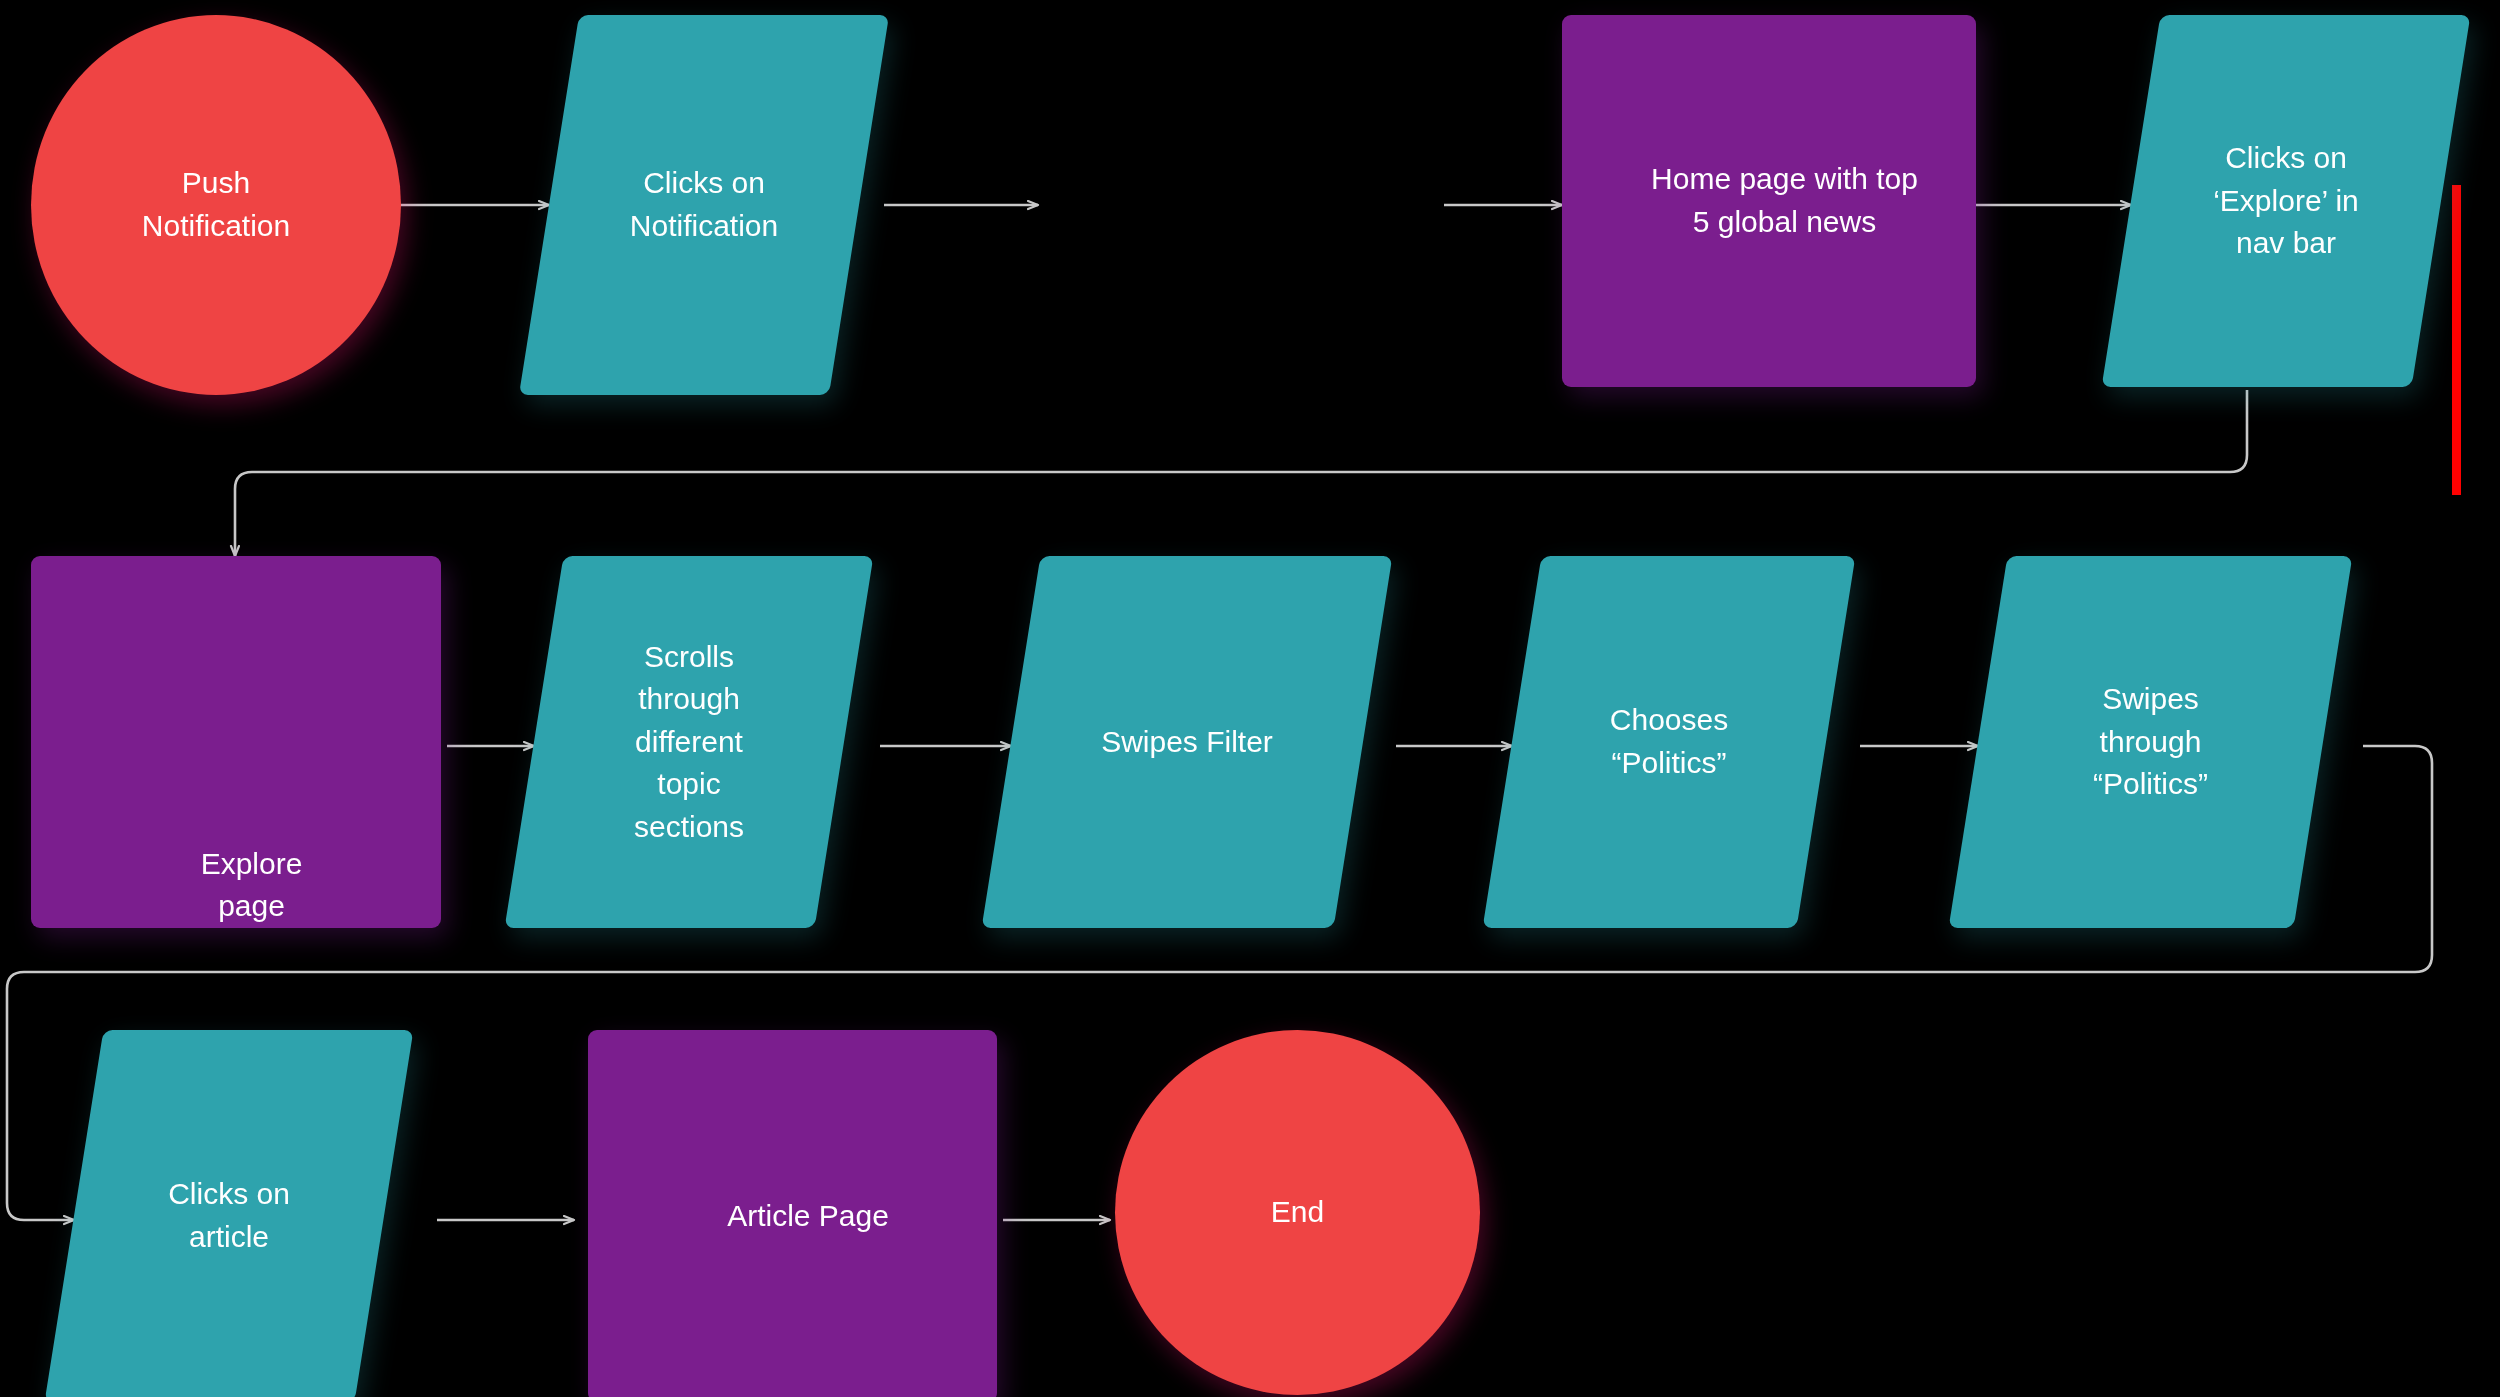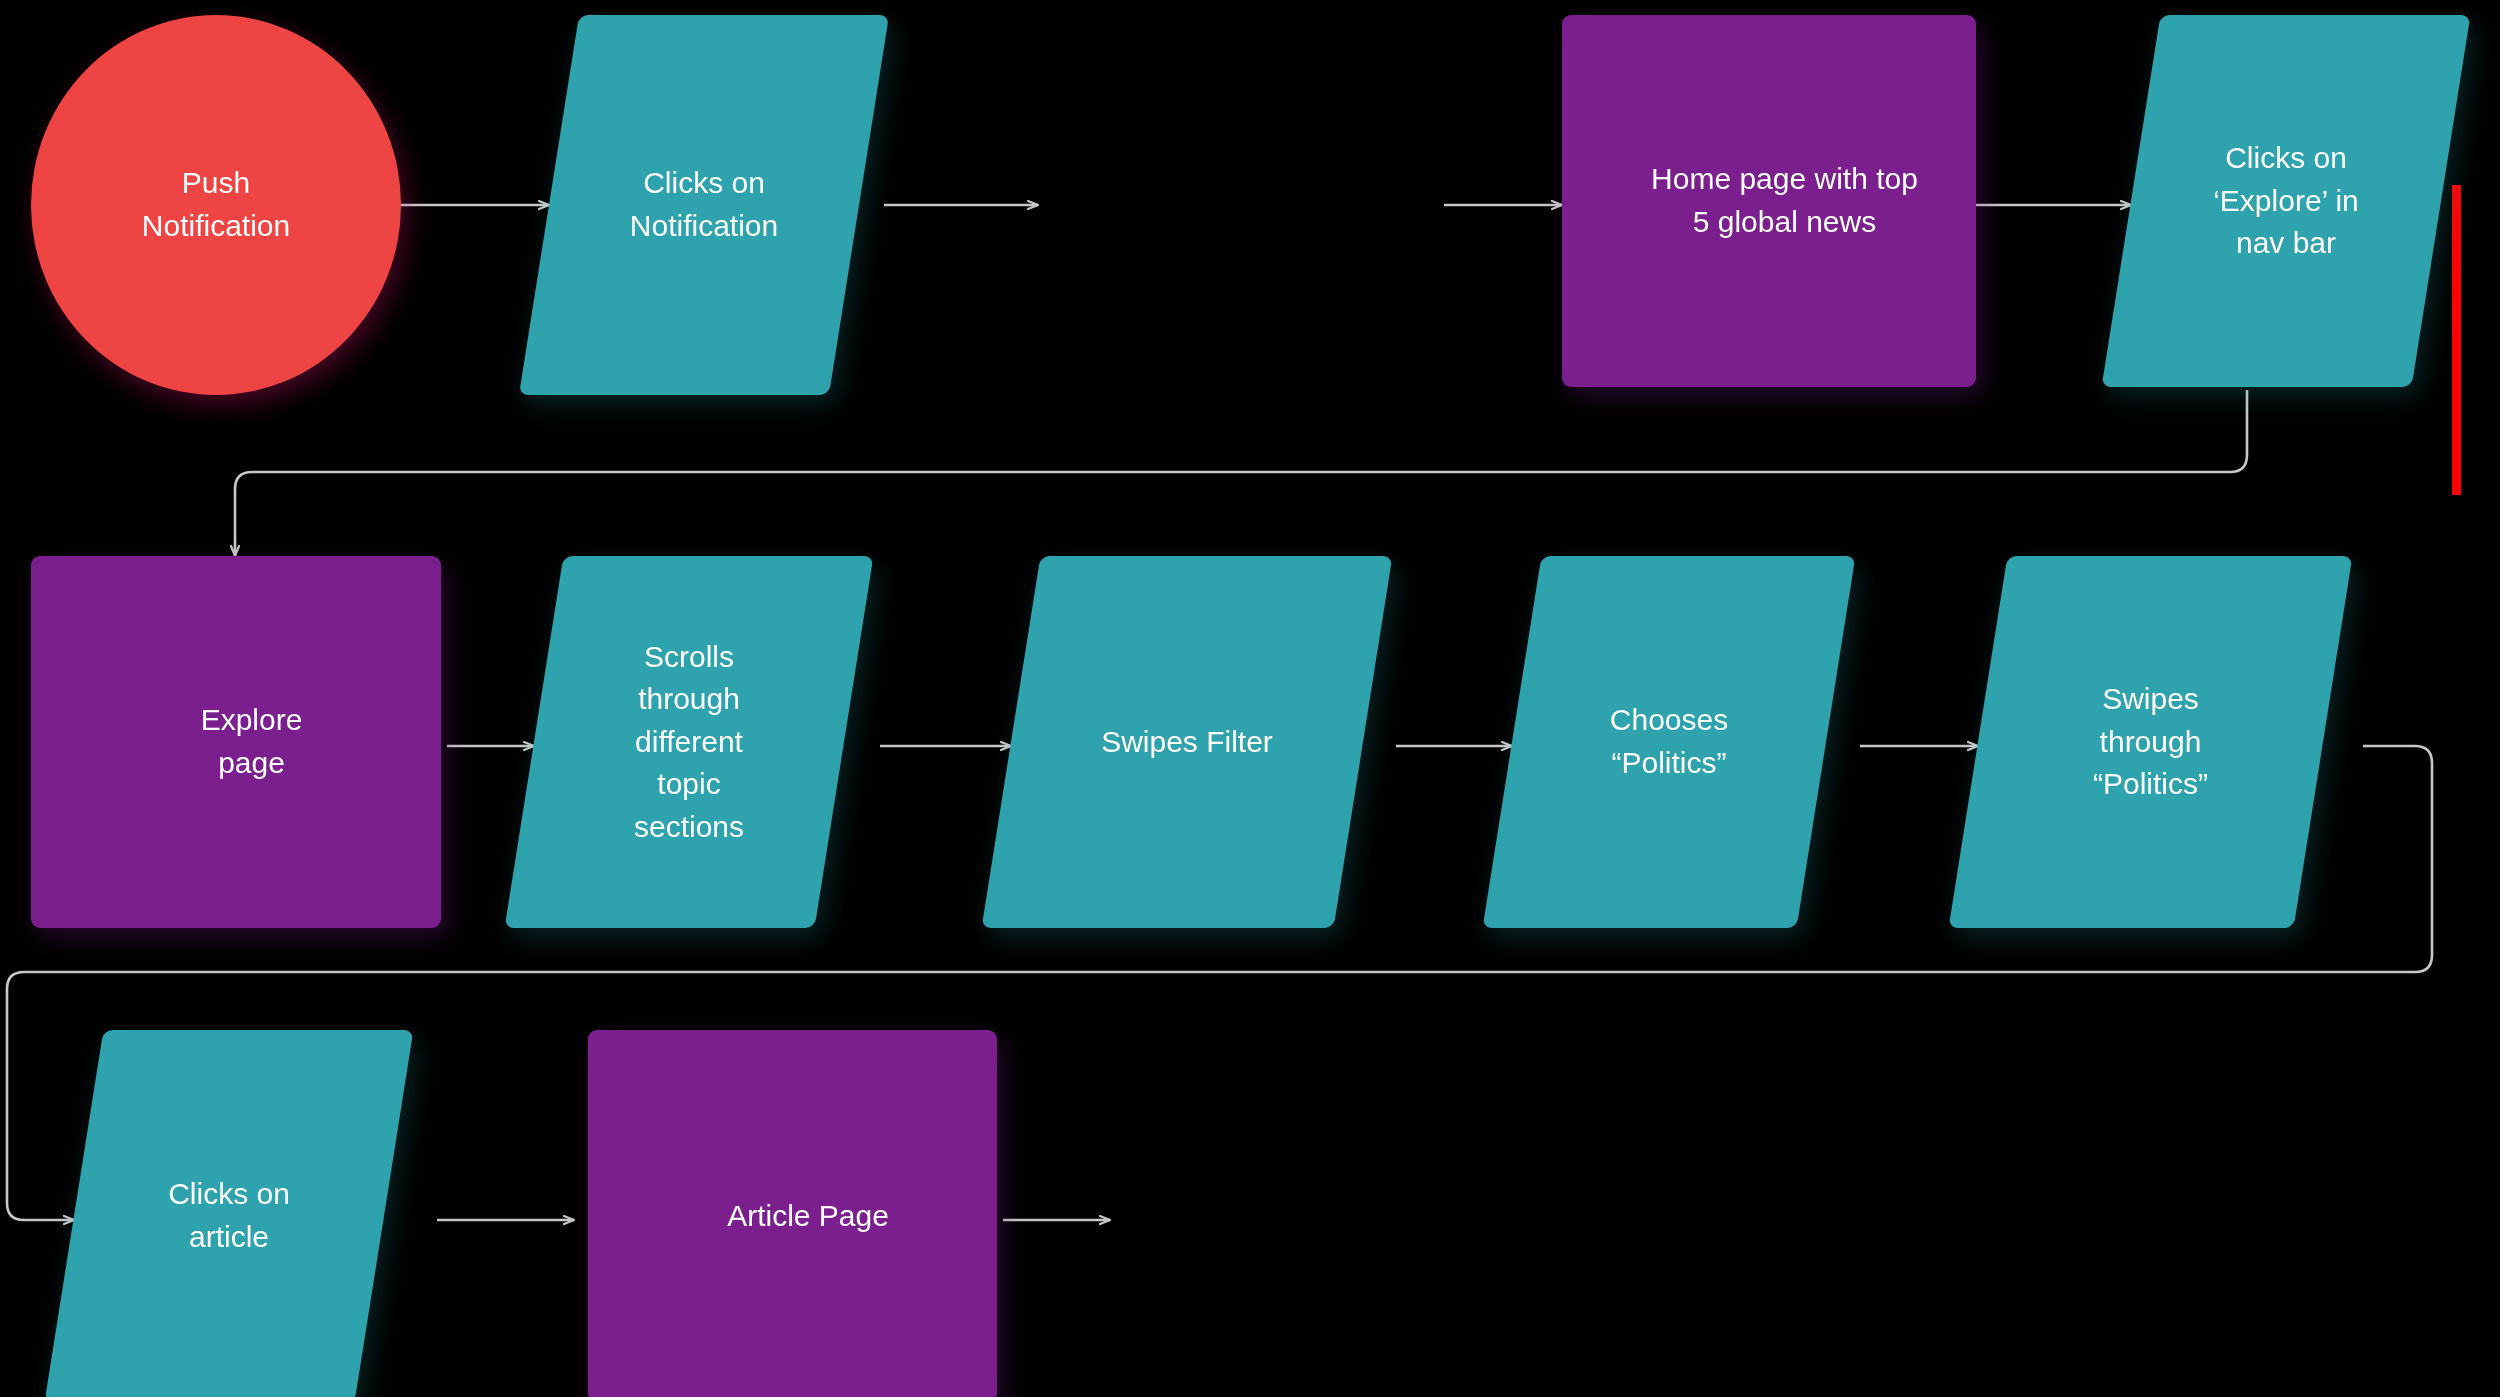--- a/index.html
+++ b/index.html
@@ -142,21 +142,21 @@
 5 global news</span>
   </div>
 
   <div class="node n-parallelogram fs-30" style="left:2131px; top:15px; width:310px; height:372px;">
     <span class="skew"></span>
     <span class="lbl">Clicks on
 ‘Explore’ in
 nav bar</span>
   </div>
 
-  <div class="node n-process fs-30" style="left:31px; top:556px; width:410px; height:372px;">
+  <div class="node n-process fs-30" style="left:31px; top:556px; width:410px; height:372px;align-items:flex-end;">
     <span class="lbl">Explore
 page</span>
   </div>
 
   <div class="node n-parallelogram fs-30" style="left:534px; top:556px; width:310px; height:372px;">
     <span class="skew"></span>
     <span class="lbl">Scrolls
 through
 different
 topic
@@ -184,14 +184,17 @@
   <div class="node n-parallelogram fs-30" style="left:74px; top:1030px; width:310px; height:372px;">
     <span class="skew"></span>
     <span class="lbl">Clicks on
 article</span>
   </div>
 
   <div class="node n-process fs-30" style="left:588px; top:1030px; width:409px; height:372px;">
     <span class="lbl">Article Page</span>
   </div>
 
+  <div class="node n-terminator fs-30" style="left:1115px; top:1030px; width:365px; height:365px;">
+    <span class="lbl">End</span>
+  </div>
 
 </div>
 
 </body></html>

